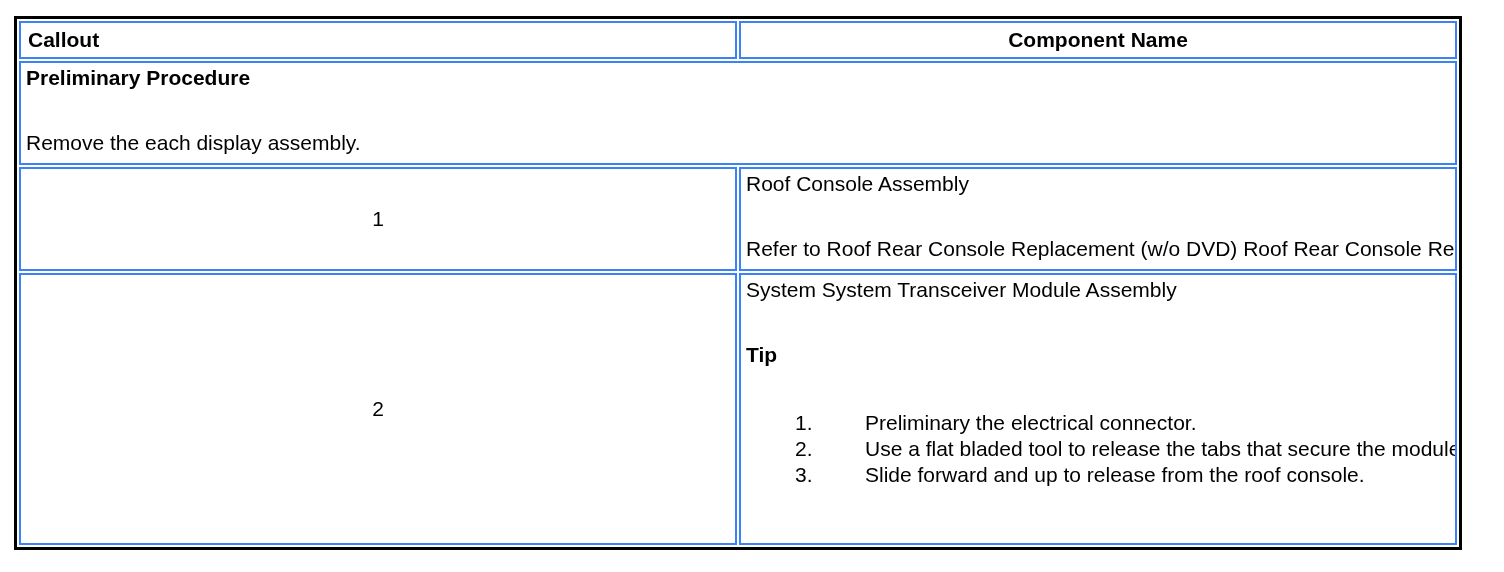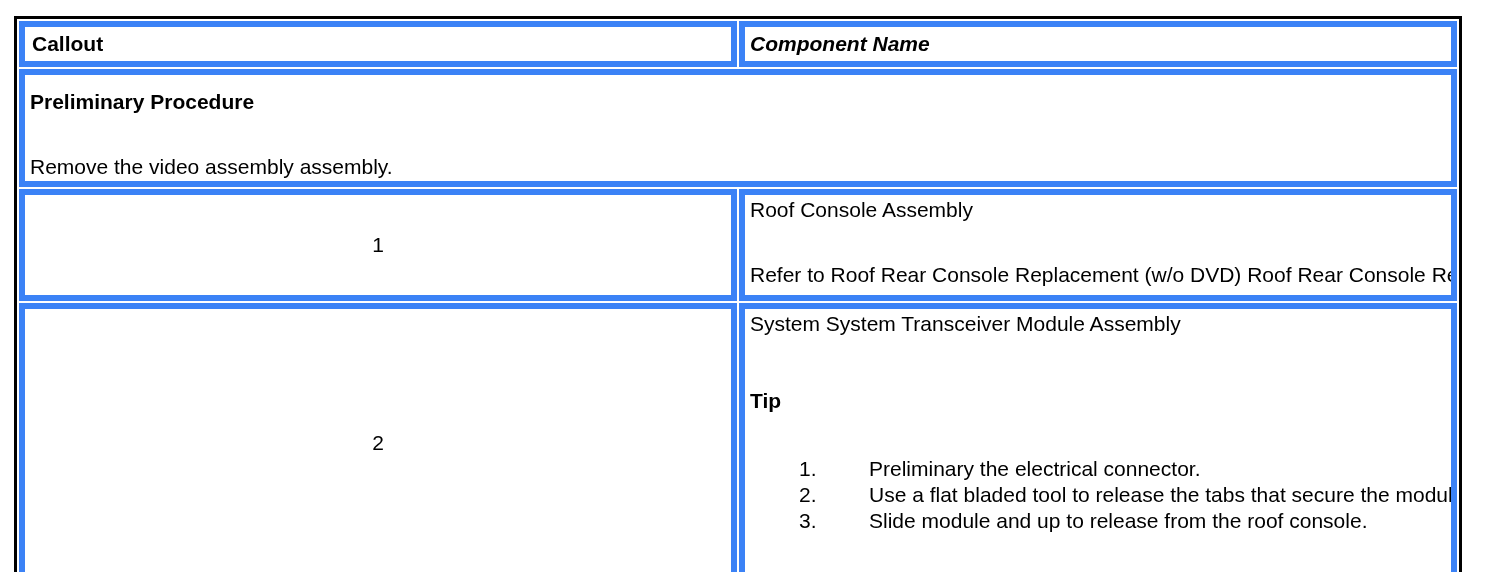--- a/index.html
+++ b/index.html
@@ -20,42 +20,42 @@
   }
   table.callout-table {
     border-collapse: separate;
     border-spacing: 2px;
     border: 3px solid #000000;
     width: 1448px;
     table-layout: fixed;
     background: #ffffff;
   }
   td {
-    border: 6px solid #3b82f6;
+    border: 2px solid #3b82f6;
     padding: 2px 5px;
     vertical-align: top;
     background: #ffffff;
     overflow: hidden;
   }
   tr.header-row td {
     font-weight: bold;
     height: 30px;
     vertical-align: middle;
   }
   td.callout-header { text-align: left; padding-left: 7px; }
-  td.component-header { text-align: left; font-style: italic; }
+  td.component-header { text-align: center; }
   td.prelim-cell { height: 96px; }
   td.row1-cell { height: 96px; margin-left: 48px; }
   td.row2-cell { height: 264px; }
   td.callout-cell {
     text-align: center;
     vertical-align: middle;
   }
   .line { line-height: 25px; white-space: nowrap; }
-  .bold { font-weight: bold; margin-top: 12px; }
+  .bold { font-weight: bold; }
   .gap-a { height: 40px; }
   .gap-b { height: 43px; }
   .step {
     display: flex;
     line-height: 26px;
     padding-left: 49px;
   }
   .step .step-marker {
     flex: none;
     width: 70px;
@@ -81,21 +81,21 @@
         </td>
         <td class="component-header">
           <span>Component Name</span>
         </td>
       </tr>
 
       <tr>
         <td colspan="2" class="prelim-cell">
           <div class="line bold">Preliminary Procedure</div>
           <div class="gap-a"></div>
-          <div class="line">Remove the video assembly assembly.</div>
+          <div class="line">Remove the each display assembly.</div>
         </td>
       </tr>
 
       <tr>
         <td class="callout-cell row1-cell">
           <span>1</span>
         </td>
         <td class="row1-cell">
           <div class="line">Roof Console Assembly</div>
           <div class="gap-a"></div>
@@ -116,20 +116,20 @@
             <div class="step">
               <span class="step-marker">1.</span>
               <span class="step-text">Preliminary the electrical connector.</span>
             </div>
             <div class="step">
               <span class="step-marker">2.</span>
               <span class="step-text">Use a flat bladed tool to release the tabs that secure the module to the roof console on each side of the module.</span>
             </div>
             <div class="step">
               <span class="step-marker">3.</span>
-              <span class="step-text">Slide module and up to release from the roof console.</span>
+              <span class="step-text">Slide forward and up to release from the roof console.</span>
             </div>
           </div>
         </td>
       </tr>
     </tbody>
   </table>
 </div>
 
 </body></html>

